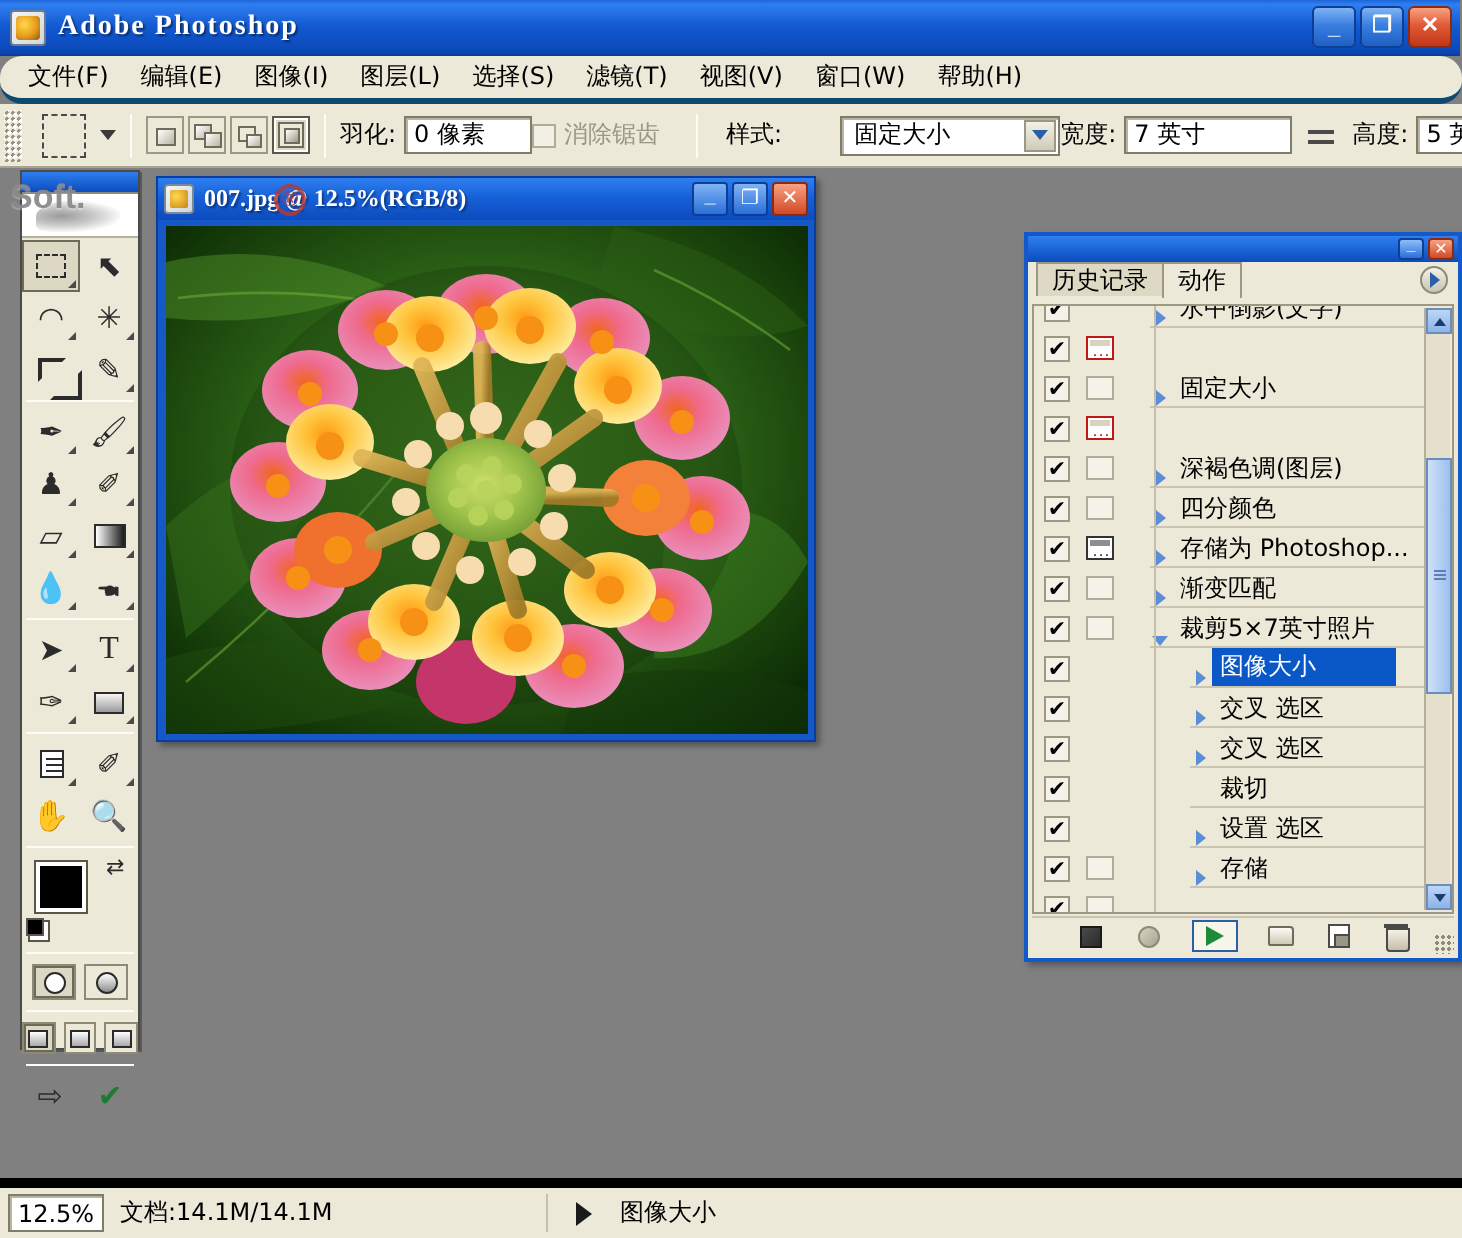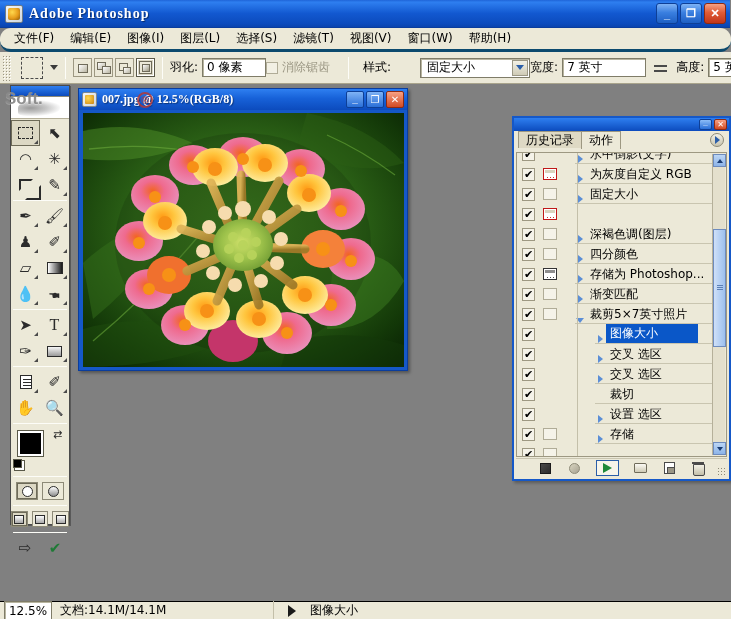--- a/index.html
+++ b/index.html
@@ -295,22 +295,22 @@
   .newact-ico:after{content:"";position:absolute;right:0;bottom:0;width:6px;height:5px;background:#9a9686;border-left:1px solid #4a4a4a;border-top:1px solid #4a4a4a;}
   .trash-ico{ width:10px;height:12px; position:relative;}
   .trash-ico:before{content:"";position:absolute;left:0;top:2px;width:10px;height:10px;border:1px solid #4a4a4a;border-radius:0 0 2px 2px;background:linear-gradient(180deg,#f3f1e6,#c3bfa9);}
   .trash-ico:after{content:"";position:absolute;left:-1px;top:0;width:12px;height:2px;background:#4a4a4a;}
   .hp-resize{ position:absolute; right:2px; bottom:2px; width:10px;height:10px;
     background-image: radial-gradient(#8d8a77 40%, transparent 41%);
     background-size:3px 3px;}
 
   
   .statusbar {
-    position:absolute; left:0; bottom:0; width:731px; height:18px;
-    background:#ece9d8; border-top:1px solid #000000;
+    position:absolute; left:0; bottom:0; width:731px; height:30px;
+    background:#ece9d8; border-top:5px solid #000000;
     display:flex; align-items:center;
   }
   .sb-zoom {
     width:48px; height:19px; margin-left:4px; border:1px solid #7f7c68; background:#fff;
     display:flex; align-items:center; justify-content:center; font-size:12px; flex:none;
     box-shadow: inset 1px 1px 0 #b8b5a0;
     font-family:"DejaVu Sans","Liberation Sans",sans-serif;
   }
   .sb-doc {
     height:19px; margin-left:4px; padding:0 6px 0 4px; display:flex; align-items:center;
@@ -740,24 +740,20 @@
               <div class="act-vsep"></div>
               <div class="act-body">
                 <div class="act-tri"></div>
                 <div class="act-label">水中倒影(文字)</div>
               </div>
             </div>
             <div class="act-row">
               <div class="act-chk">✔</div>
               <div class="act-dlg on"></div>
               <div class="act-vsep"></div>
-              <div class="act-body">
-                <div class="act-tri"></div>
-                <div class="act-label">为灰度自定义 RGB</div>
-              </div>
             </div>
             <div class="act-row">
               <div class="act-chk">✔</div>
               <div class="act-dlg"></div>
               <div class="act-vsep"></div>
               <div class="act-body">
                 <div class="act-tri"></div>
                 <div class="act-label">固定大小</div>
               </div>
             </div>

